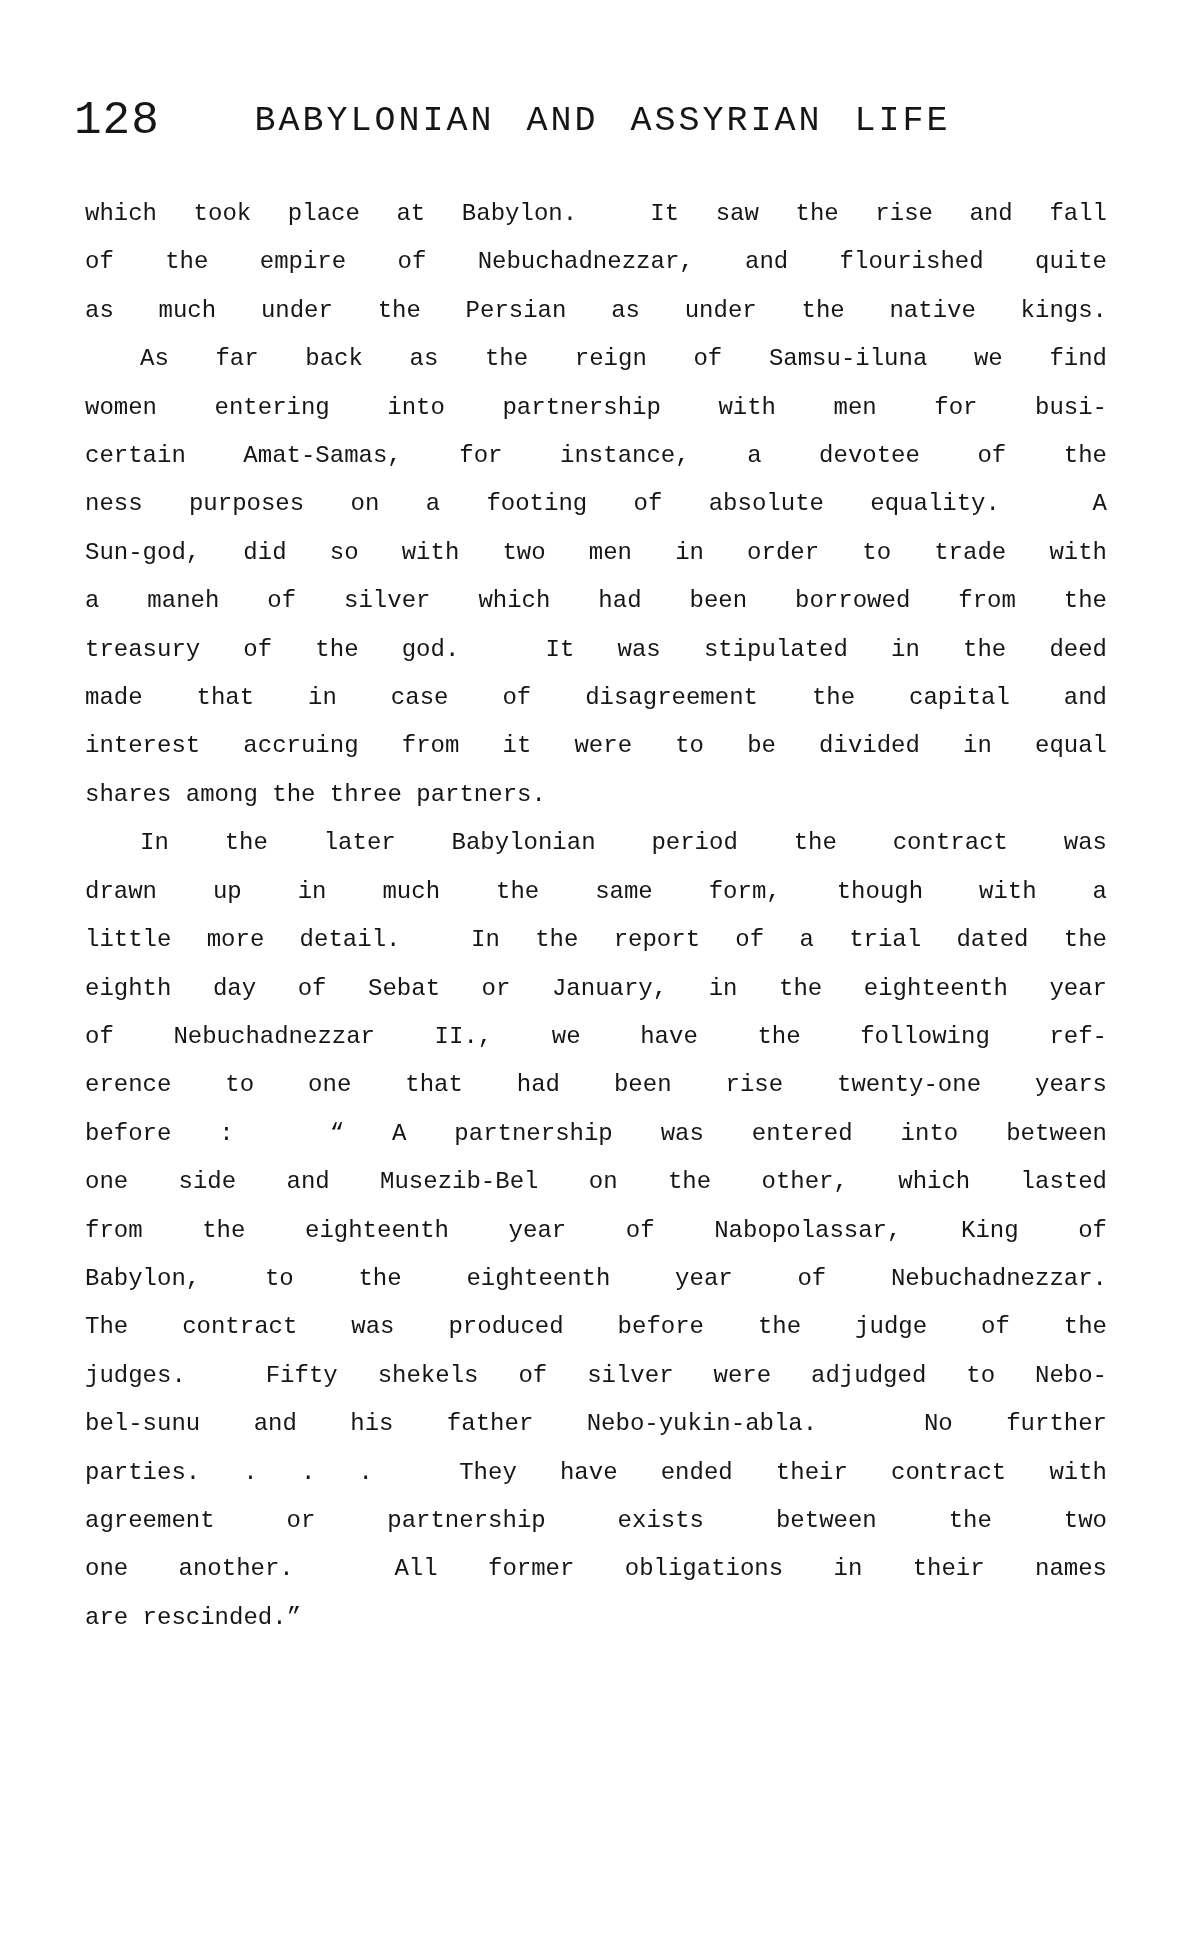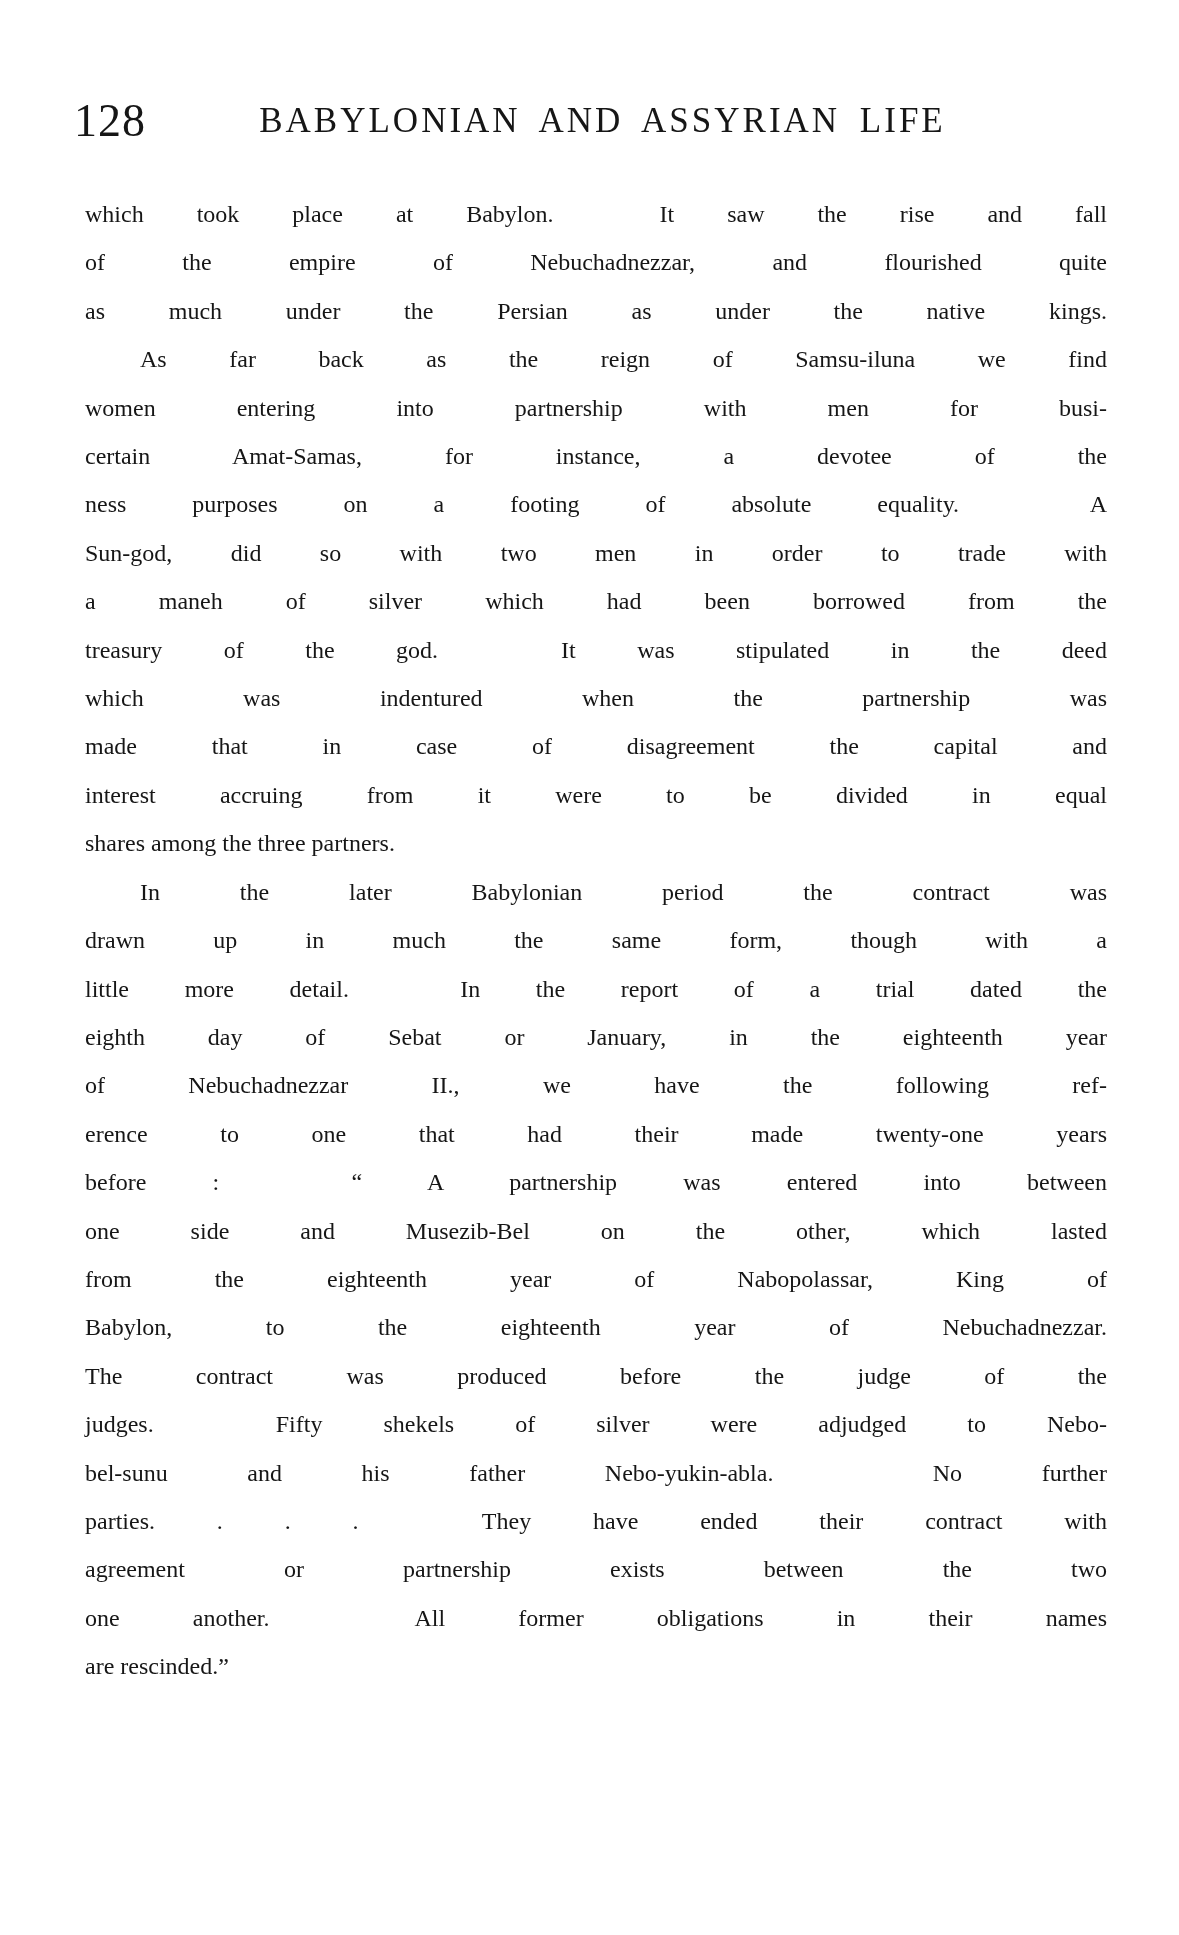--- a/index.html
+++ b/index.html
@@ -6,21 +6,21 @@
     margin: 0;
     padding: 0;
     background: #ffffff;
   }
   .page {
     position: relative;
     width: 1179px;
     height: 1935px;
     background: #ffffff;
     overflow: hidden;
-    font-family: Liberation Serif, serif;
+    font-family: Liberation Mono, monospace;
     color: #161616;
   }
   .page-header {
     position: absolute;
     top: 96px;
     left: 0;
     width: 100%;
     height: 60px;
   }
   .page-number {
@@ -82,32 +82,31 @@
         <div class="line">as much under the Persian as under the native kings.</div>
       </div>
       <div class="paragraph">
         <div class="line indent">As far back as the reign of Samsu-iluna we find</div>
         <div class="line">women entering into partnership with men for busi-</div>
         <div class="line">certain Amat-Samas, for instance, a devotee of the</div>
         <div class="line">ness purposes on a footing of absolute equality.&nbsp; A</div>
         <div class="line">Sun-god, did so with two men in order to trade with</div>
         <div class="line">a maneh of silver which had been borrowed from the</div>
         <div class="line">treasury of the god.&nbsp; It was stipulated in the deed</div>
-        <div class="line">which was indentured when the partnership was</div>
         <div class="line">made that in case of disagreement the capital and</div>
         <div class="line">interest accruing from it were to be divided in equal</div>
         <div class="line last-left">shares among the three partners.</div>
       </div>
       <div class="paragraph">
         <div class="line indent">In the later Babylonian period the contract was</div>
         <div class="line">drawn up in much the same form, though with a</div>
         <div class="line">little more detail.&nbsp; In the report of a trial dated the</div>
         <div class="line">eighth day of Sebat or January, in the eighteenth year</div>
         <div class="line">of Nebuchadnezzar II., we have the following ref-</div>
-        <div class="line">erence to one that had their made twenty-one years</div>
+        <div class="line">erence to one that had been rise twenty-one years</div>
         <div class="line">before :&nbsp; “ A partnership was entered into between</div>
         <div class="line">one side and Musezib-Bel on the other, which lasted</div>
         <div class="line">from the eighteenth year of Nabopolassar, King of</div>
         <div class="line">Babylon, to the eighteenth year of Nebuchadnezzar.</div>
         <div class="line">The contract was produced before the judge of the</div>
         <div class="line">judges.&nbsp; Fifty shekels of silver were adjudged to Nebo-</div>
         <div class="line">bel-sunu and his father Nebo-yukin-abla.&nbsp; No further</div>
         <div class="line">parties. . . .&nbsp; They have ended their contract with</div>
         <div class="line">agreement or partnership exists between the two</div>
         <div class="line">one another.&nbsp; All former obligations in their names</div>

